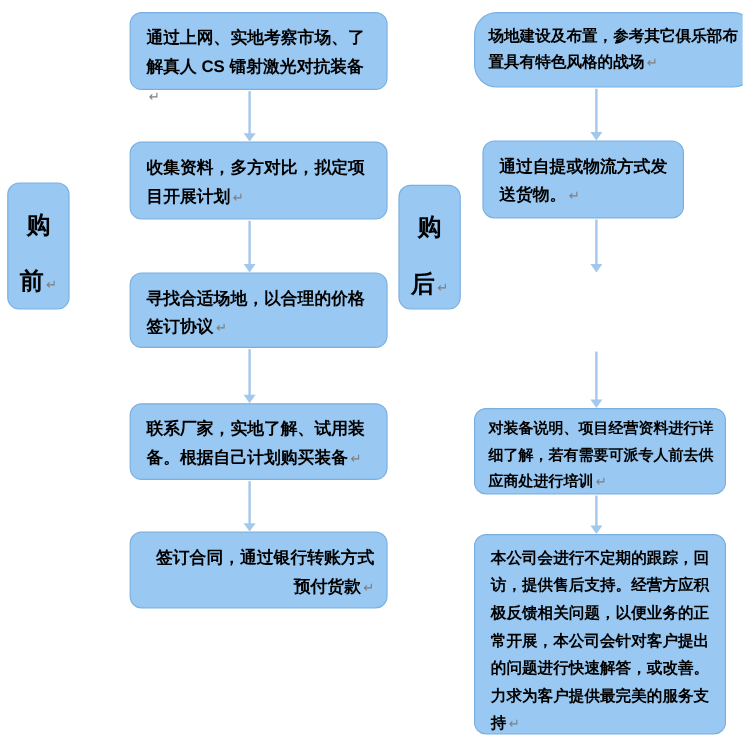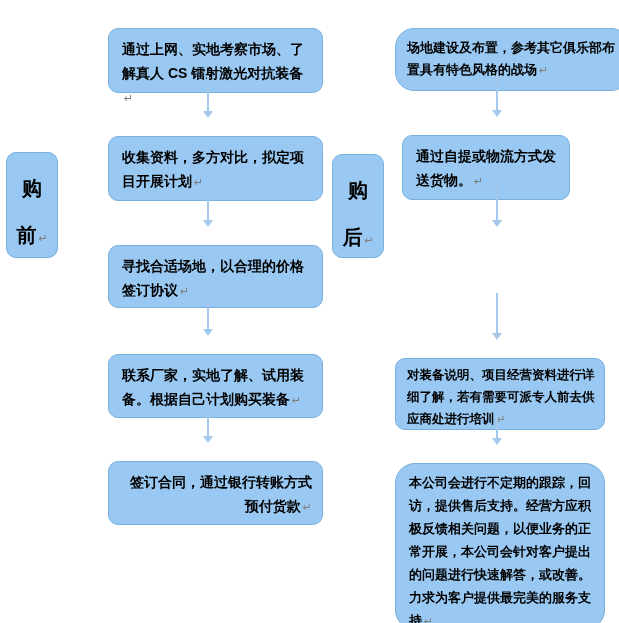--- a/index.html
+++ b/index.html
@@ -17,24 +17,24 @@
   }
   .box{
     position:absolute;
     background:var(--box-fill);
     border:1px solid var(--box-border);
     border-radius:10px;
     box-sizing:border-box;
     color:var(--text);
     font-weight:bold;
   }
-  .step{font-size:14px;line-height:24px;padding:8px 10px 0 13px;margin-top:18px;}
+  .step{font-size:14px;line-height:24px;padding:8px 10px 0 13px;}
   .step.fs13{font-size:13px;line-height:22px;padding:8px 8px 0 11px;}
   .step.fs125{font-size:12.5px;line-height:22px;padding:5px 8px 0 11px;}
-  .step.fs13b{font-size:13px;line-height:23px;padding:7px 8px 0 13px;border-radius:20px;}
+  .step.fs13b{font-size:13px;line-height:23px;padding:7px 8px 0 13px;}
   .ret{color:var(--ret);font-size:11px;font-weight:normal;margin-left:2px;}
   .label-box{
     text-align:center;font-size:20px;padding-top:12px;
   }
   .label-char{line-height:47px;}
   .arrow{position:absolute;width:12px;}
   .arrow .line{
     position:absolute;left:5px;top:0;bottom:5px;width:2px;
     background:var(--arrow);
   }

